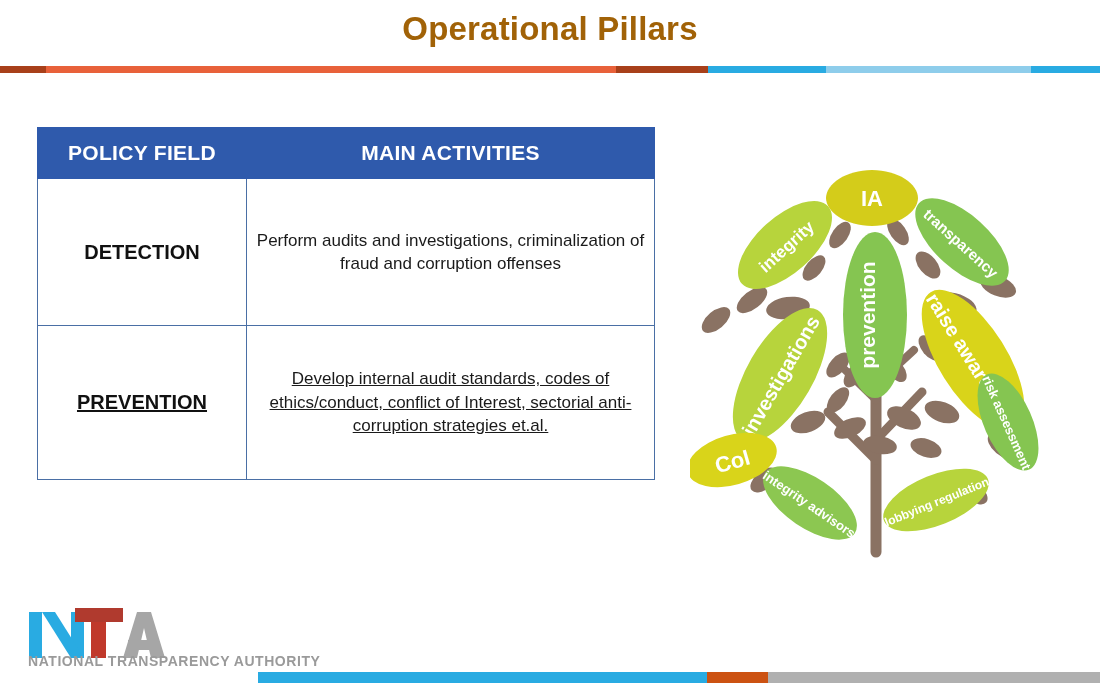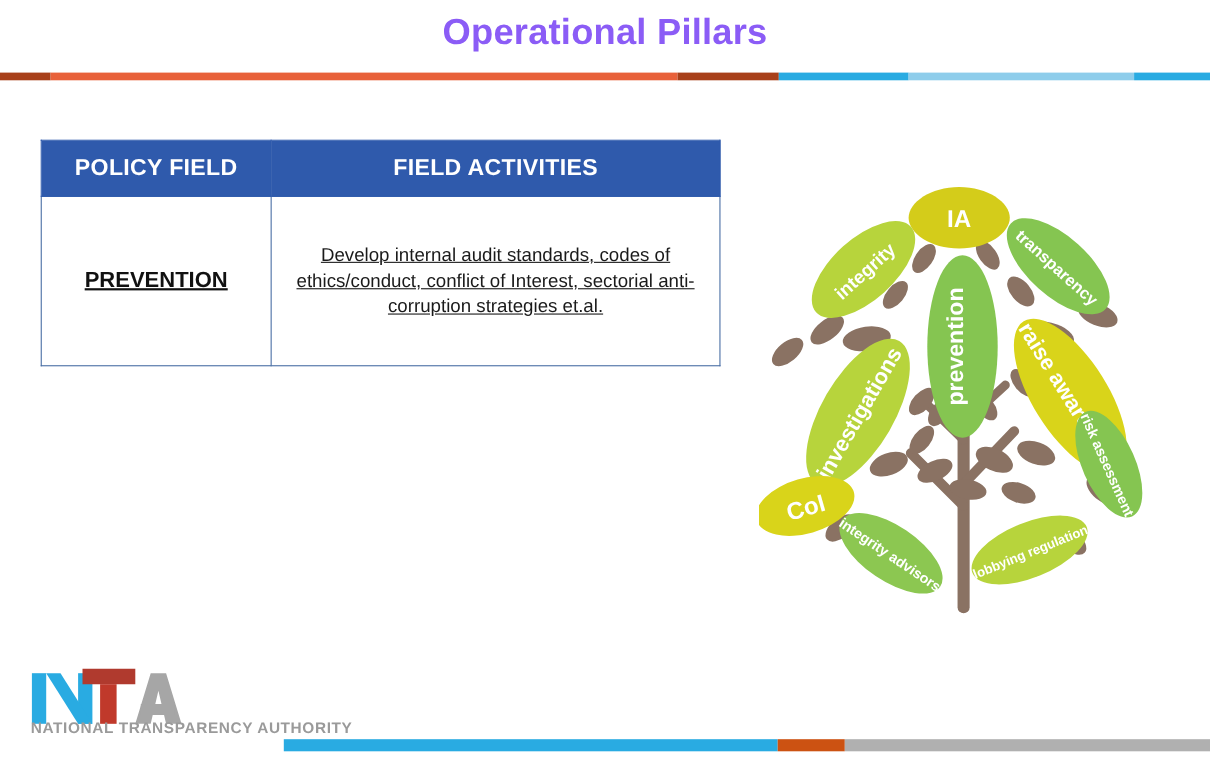--- a/index.html
+++ b/index.html
@@ -17,21 +17,21 @@
 
   
   #slide-title {
     position: absolute;
     left: 0;
     top: 10px;
     width: 1100px;
     text-align: center;
     font-size: 33px;
     font-weight: bold;
-    color: #8b5cf6;
+    color: #a16207;
     letter-spacing: 0.2px;
   }
 
   
   #top-rule {
     position: absolute;
     left: 0;
     top: 66px;
     width: 1100px;
     height: 7px;
@@ -132,24 +132,28 @@
   <div class="seg" style="left:616px; width:92px;  background:#A8401A;"></div>
   <div class="seg" style="left:708px; width:118px; background:#29ABE2;"></div>
   <div class="seg" style="left:826px; width:205px; background:#8ECDEB;"></div>
   <div class="seg" style="left:1031px;width:69px;  background:#29ABE2;"></div>
 </div>
 
 <table id="pillars-table">
   <thead>
     <tr>
       <th class="col-policy">POLICY FIELD</th>
-      <th>FIELD ACTIVITIES</th>
+      <th>MAIN ACTIVITIES</th>
     </tr>
   </thead>
   <tbody>
+    <tr class="row-detection">
+      <td class="policy">DETECTION</td>
+      <td class="activity">Perform audits and investigations, criminalization of fraud and corruption offenses</td>
+    </tr>
     <tr class="row-prevention">
       <td class="policy">PREVENTION</td>
       <td class="activity">Develop internal audit standards, codes of ethics/conduct, conflict of Interest, sectorial anti-corruption strategies et.al.</td>
     </tr>
   </tbody>
 </table>
 
 <svg id="tree-graphic" viewBox="0 0 380 420">
   <defs>
 

